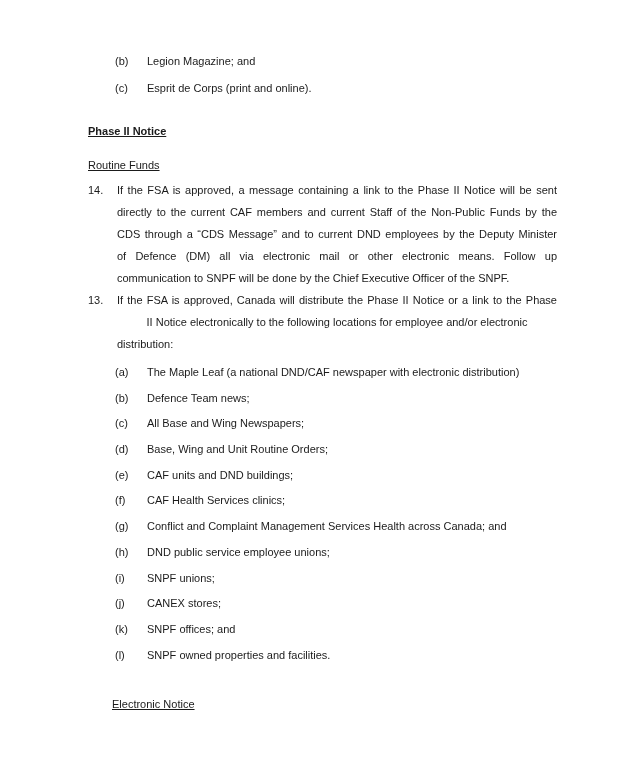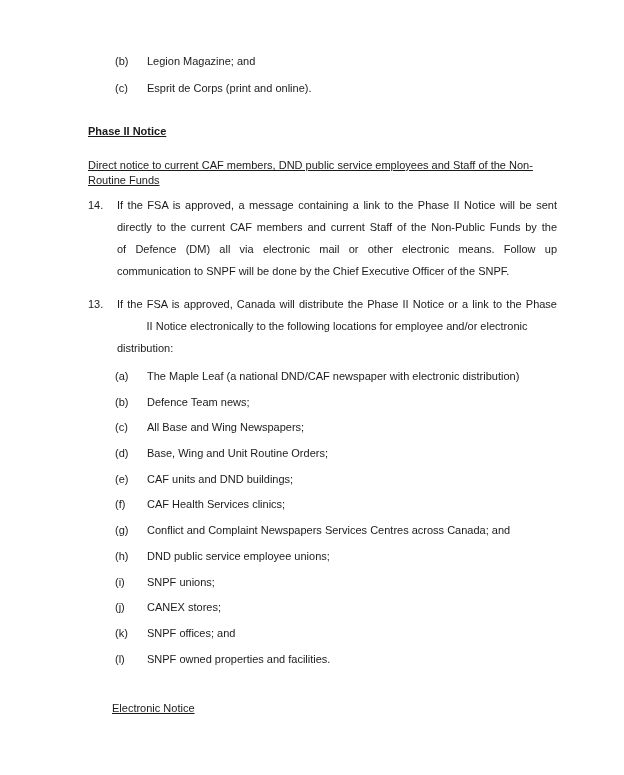--- a/index.html
+++ b/index.html
@@ -57,21 +57,21 @@
     margin-top: 19px;
     line-height: 15px;
   }
   .sec-subheading .shline { display: block; }
   .sec-subheading .shline span { text-decoration: underline; }
   
   .para {
     display: flex;
   }
   .para-12 { margin-top: 5.5px; }
-  .para-13 { margin-top: 11px; }
+  .para-13 { }
   .pnum {
     width: 29px;
     flex: none;
     line-height: 22px;
   }
   .ptext {
     width: 440px;
     flex: none;
   }
   .pline {
@@ -107,29 +107,29 @@
     <div class="li top-li-c">
       <span class="lmark">(c)</span>
       <span class="ltext">Esprit de Corps (print and online).</span>
     </div>
 
     <div class="sec-heading">
       <span>Phase II Notice</span>
     </div>
 
     <div class="sec-subheading">
-      <span class="shline"><span>Direct notice to current CAF members, DND public service employees and Staff of the Non-</span></span>
       <span class="shline"><span>Routine Funds</span></span>
     </div>
 
     <div class="para para-12">
       <div class="pnum">14.</div>
       <div class="ptext">
         <div class="pline">If the FSA is approved, a message containing a link to the Phase II Notice will be sent</div>
         <div class="pline">directly to the current CAF members and current Staff of the Non-Public Funds by the</div>
+        <div class="pline">CDS through a “CDS Message” and to current DND employees by the Deputy Minister</div>
         <div class="pline">of Defence (DM) all via electronic mail or other electronic means. Follow up</div>
         <div class="pline lastline">communication to SNPF will be done by the Chief Executive Officer of the SNPF.</div>
       </div>
     </div>
 
     <div class="para para-13">
       <div class="pnum">13.</div>
       <div class="ptext">
         <div class="pline">If the FSA is approved, Canada will distribute the Phase II Notice or a link to the Phase</div>
         <div class="pline lastline">II Notice electronically to the following locations for employee and/or electronic distribution:</div>
@@ -156,21 +156,21 @@
       <div class="li">
         <span class="lmark">(e)</span>
         <span class="ltext">CAF units and DND buildings;</span>
       </div>
       <div class="li">
         <span class="lmark">(f)</span>
         <span class="ltext">CAF Health Services clinics;</span>
       </div>
       <div class="li">
         <span class="lmark">(g)</span>
-        <span class="ltext">Conflict and Complaint Newspapers Services Centres across Canada; and</span>
+        <span class="ltext">Conflict and Complaint Management Services Health across Canada; and</span>
       </div>
       <div class="li">
         <span class="lmark">(h)</span>
         <span class="ltext">DND public service employee unions;</span>
       </div>
       <div class="li">
         <span class="lmark">(i)</span>
         <span class="ltext">SNPF unions;</span>
       </div>
       <div class="li">

